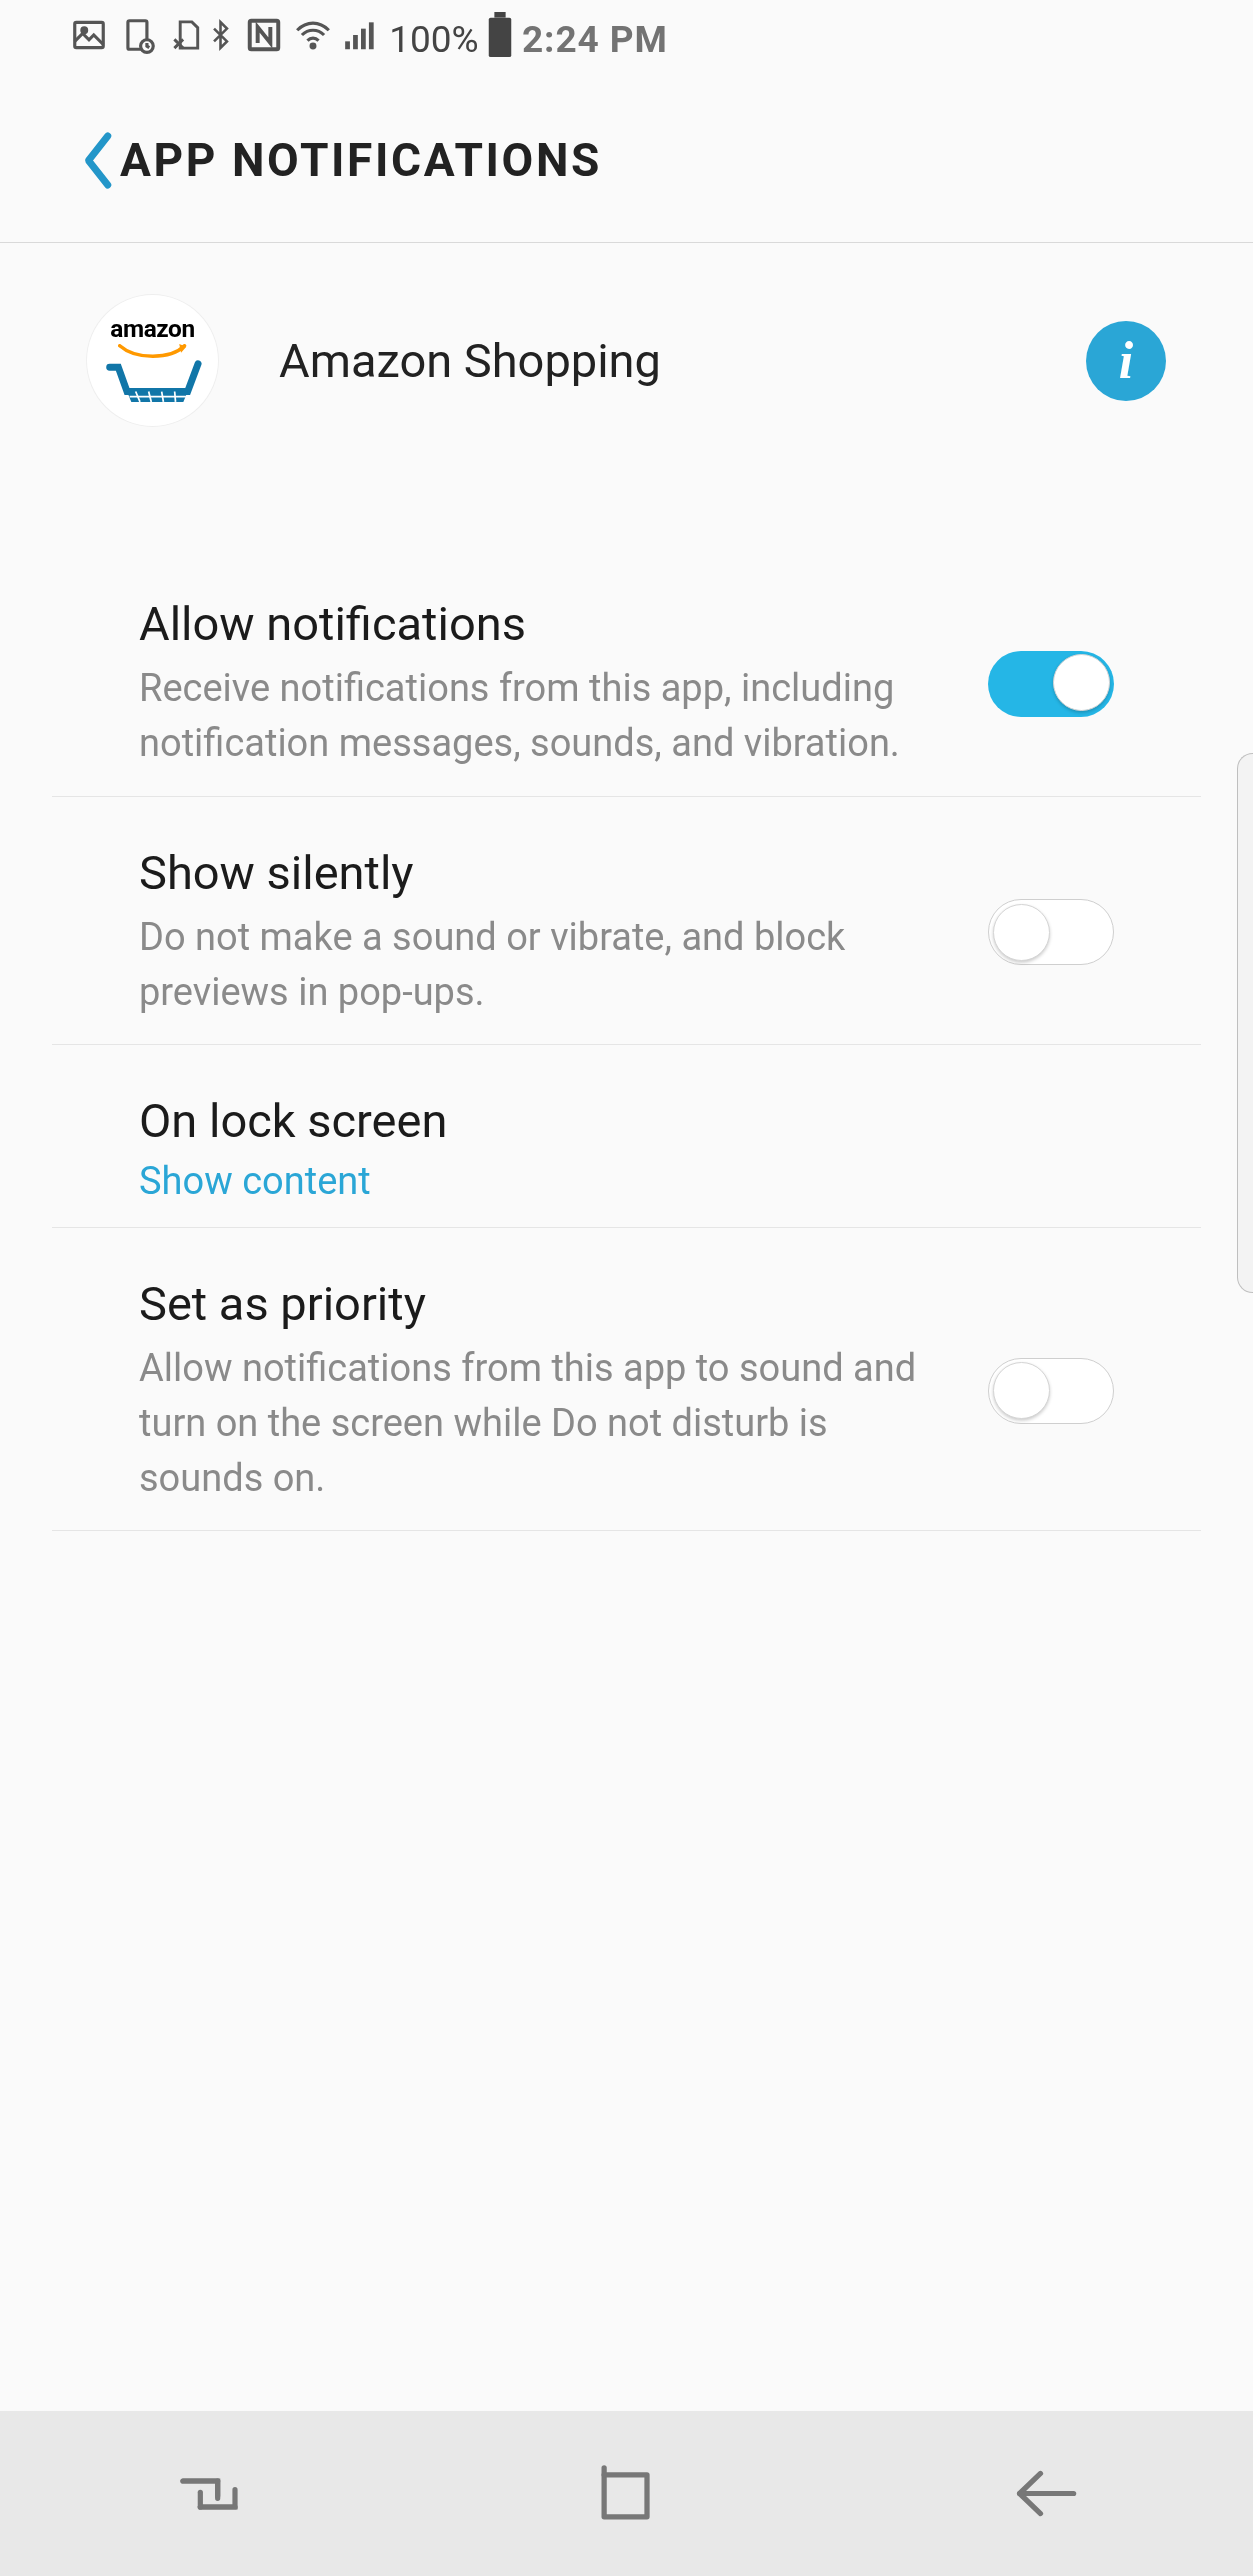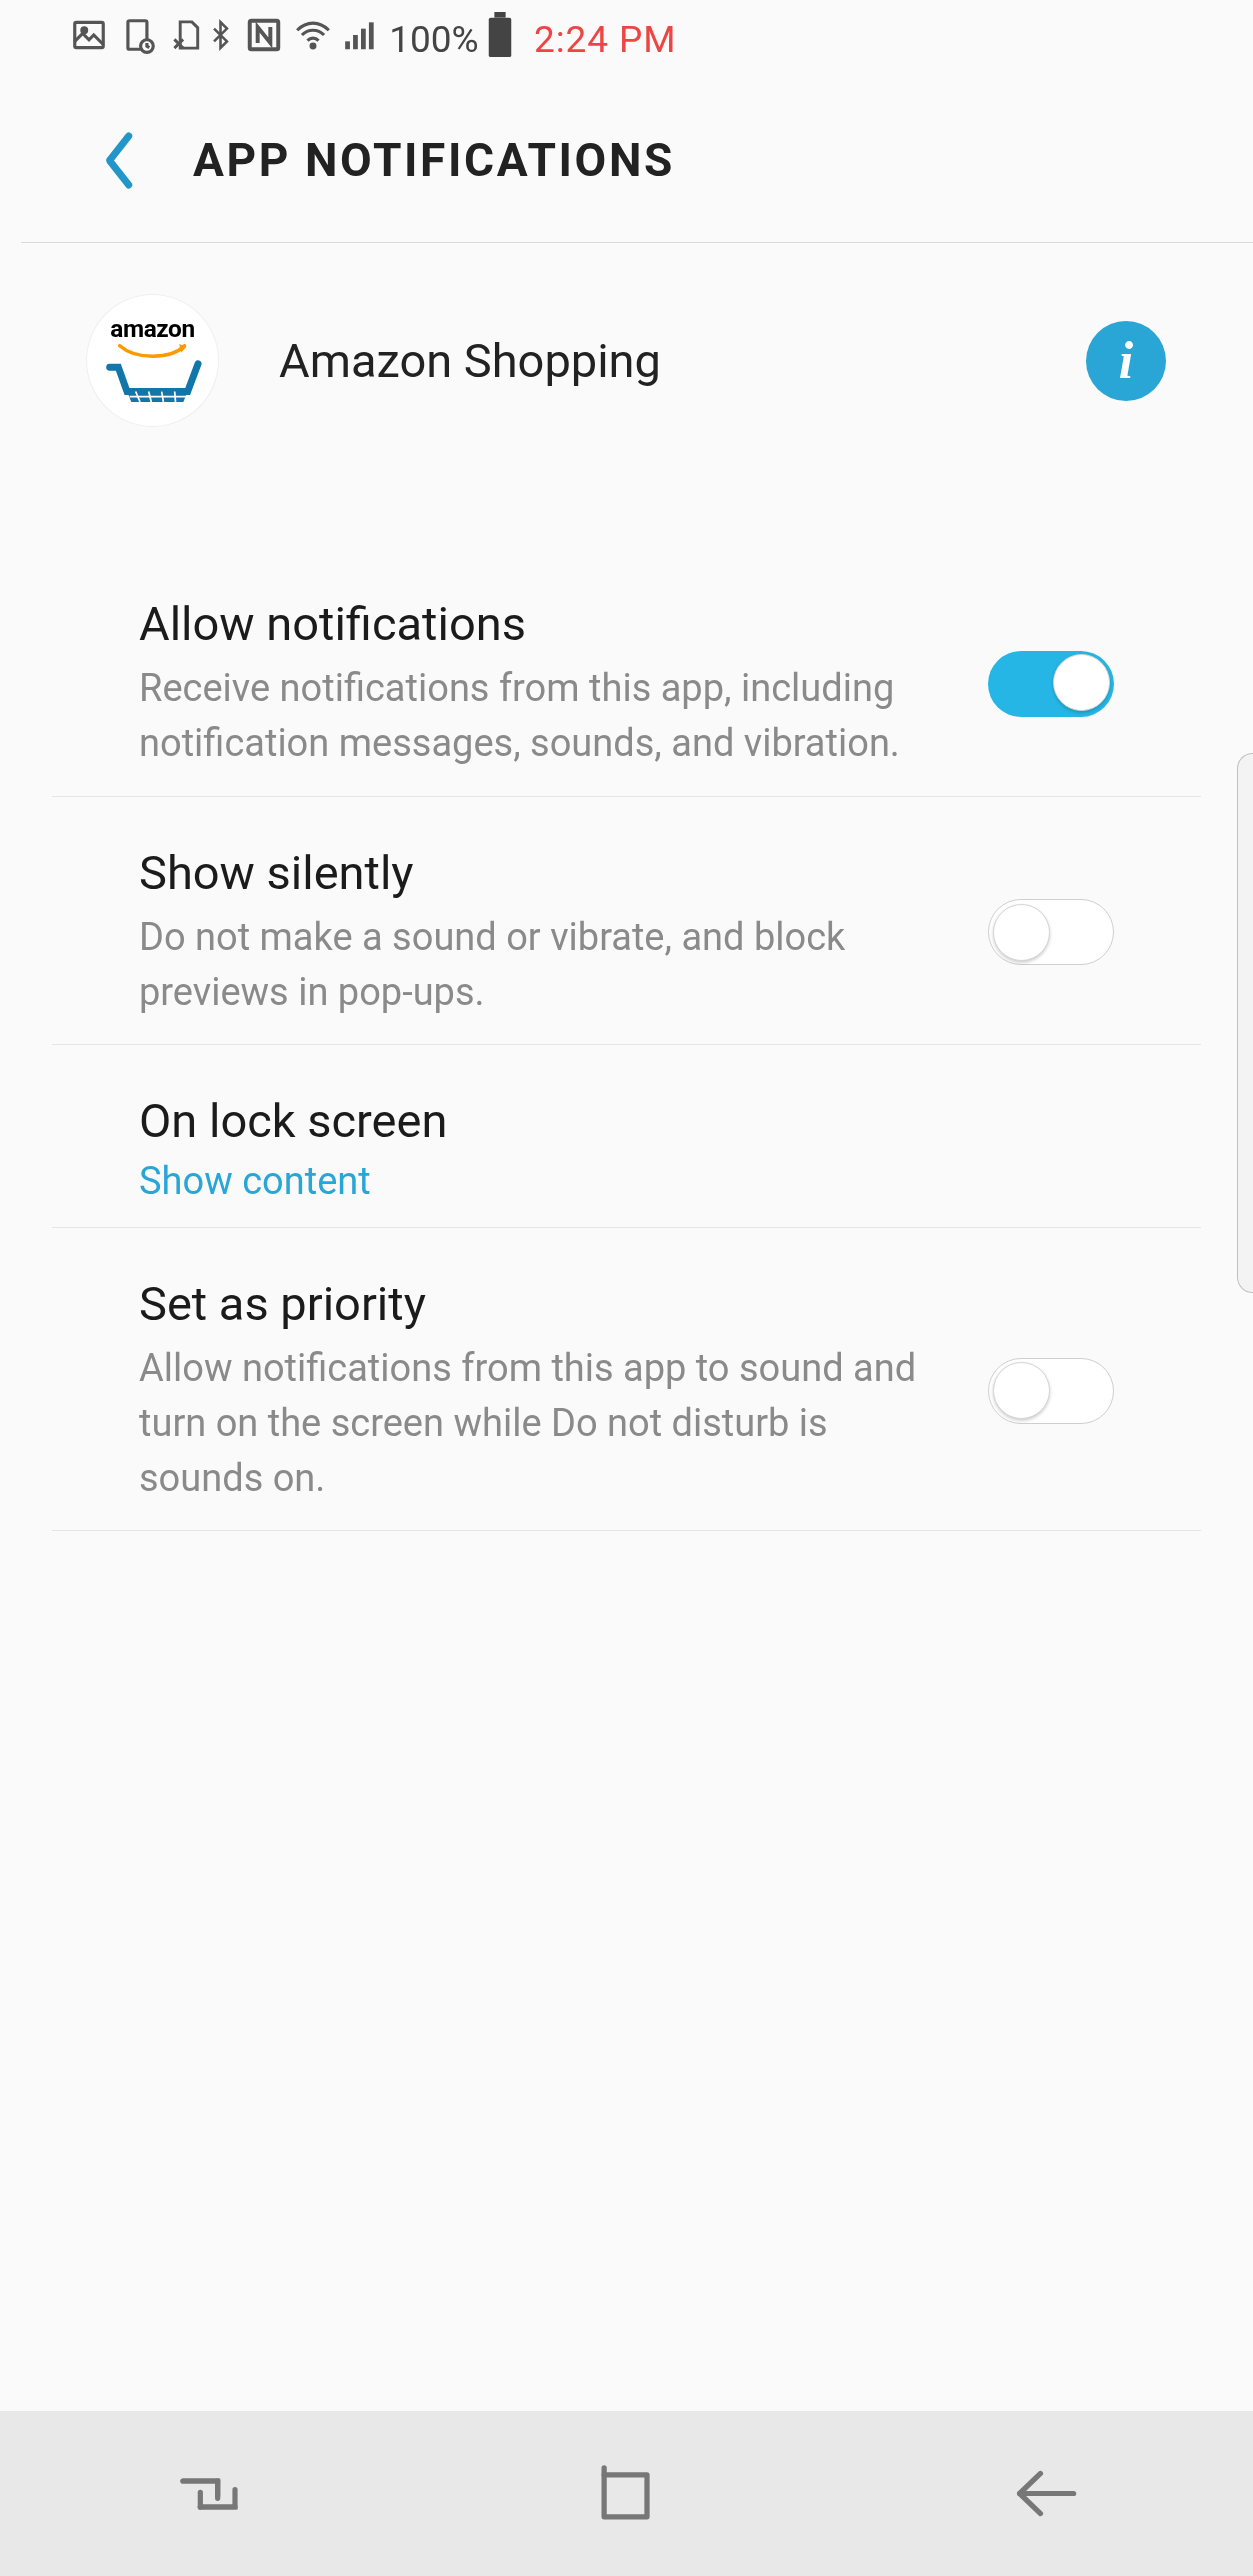--- a/index.html
+++ b/index.html
@@ -22,32 +22,30 @@
   .status-bar {
     height: 78px;
     display: flex;
     align-items: center;
     padding: 0 35px 0 70px;
     color: #555;
     font-size: 35px;
   }
   .status-left { display: flex; align-items: center; gap: 12.2px; }
   .status-right { display: flex; align-items: center; gap: 8.7px; }
-  .status-time { font-size: 37px; color: #ef4444; margin-left: 12px; letter-spacing: 0.9px; }
+  .status-time { font-size: 37px; color: #737373; margin-left: 0; letter-spacing: 0.9px; font-weight: bold; }
   .status-batt { font-size: 37px; color: #444; }
 
   
   .titlebar {
     height: 165px;
     display: flex;
     align-items: center;
     padding-left: 78px;
-    gap: 52px;
     border-bottom: 1.7px solid #d9d9d9;
-    margin-left: 21px;
   }
   .back-chevron {
     color: #2396c9;
     display:flex; align-items:center; justify-content:center;
   }
   .title-text {
     font-size: 46px;
     font-weight: 700;
     letter-spacing: 2.6px;
     color: #222;

